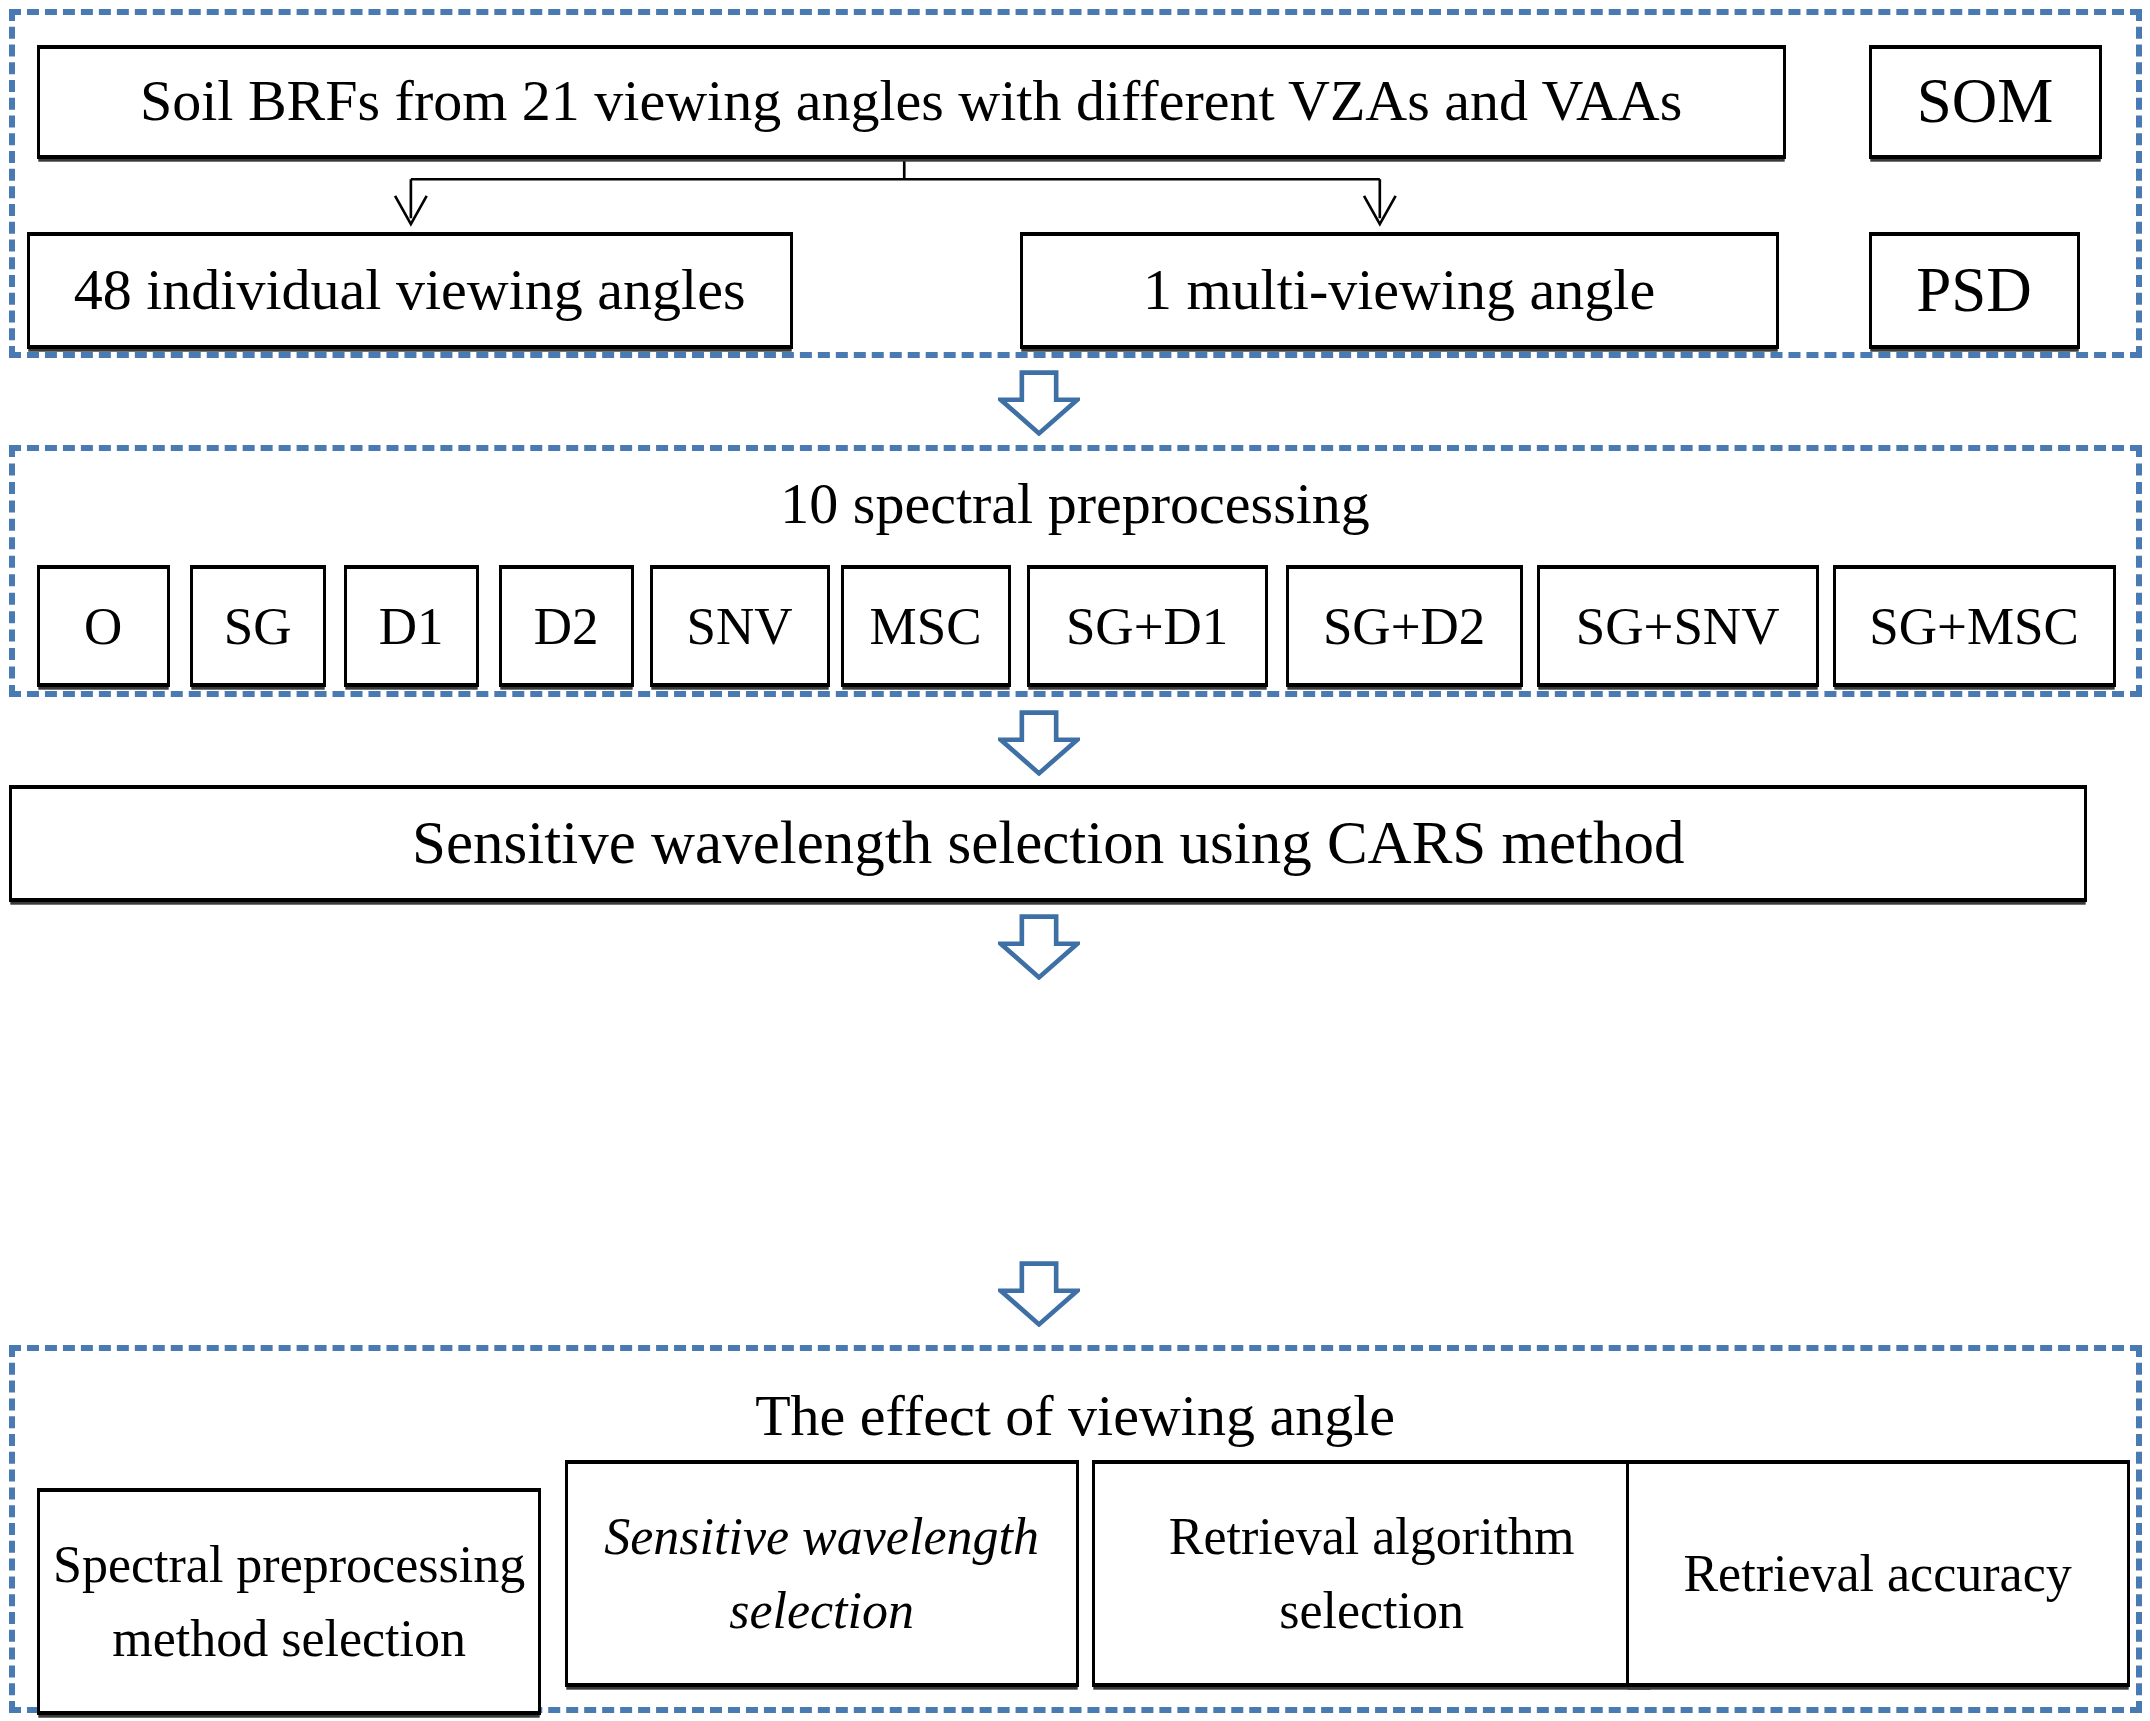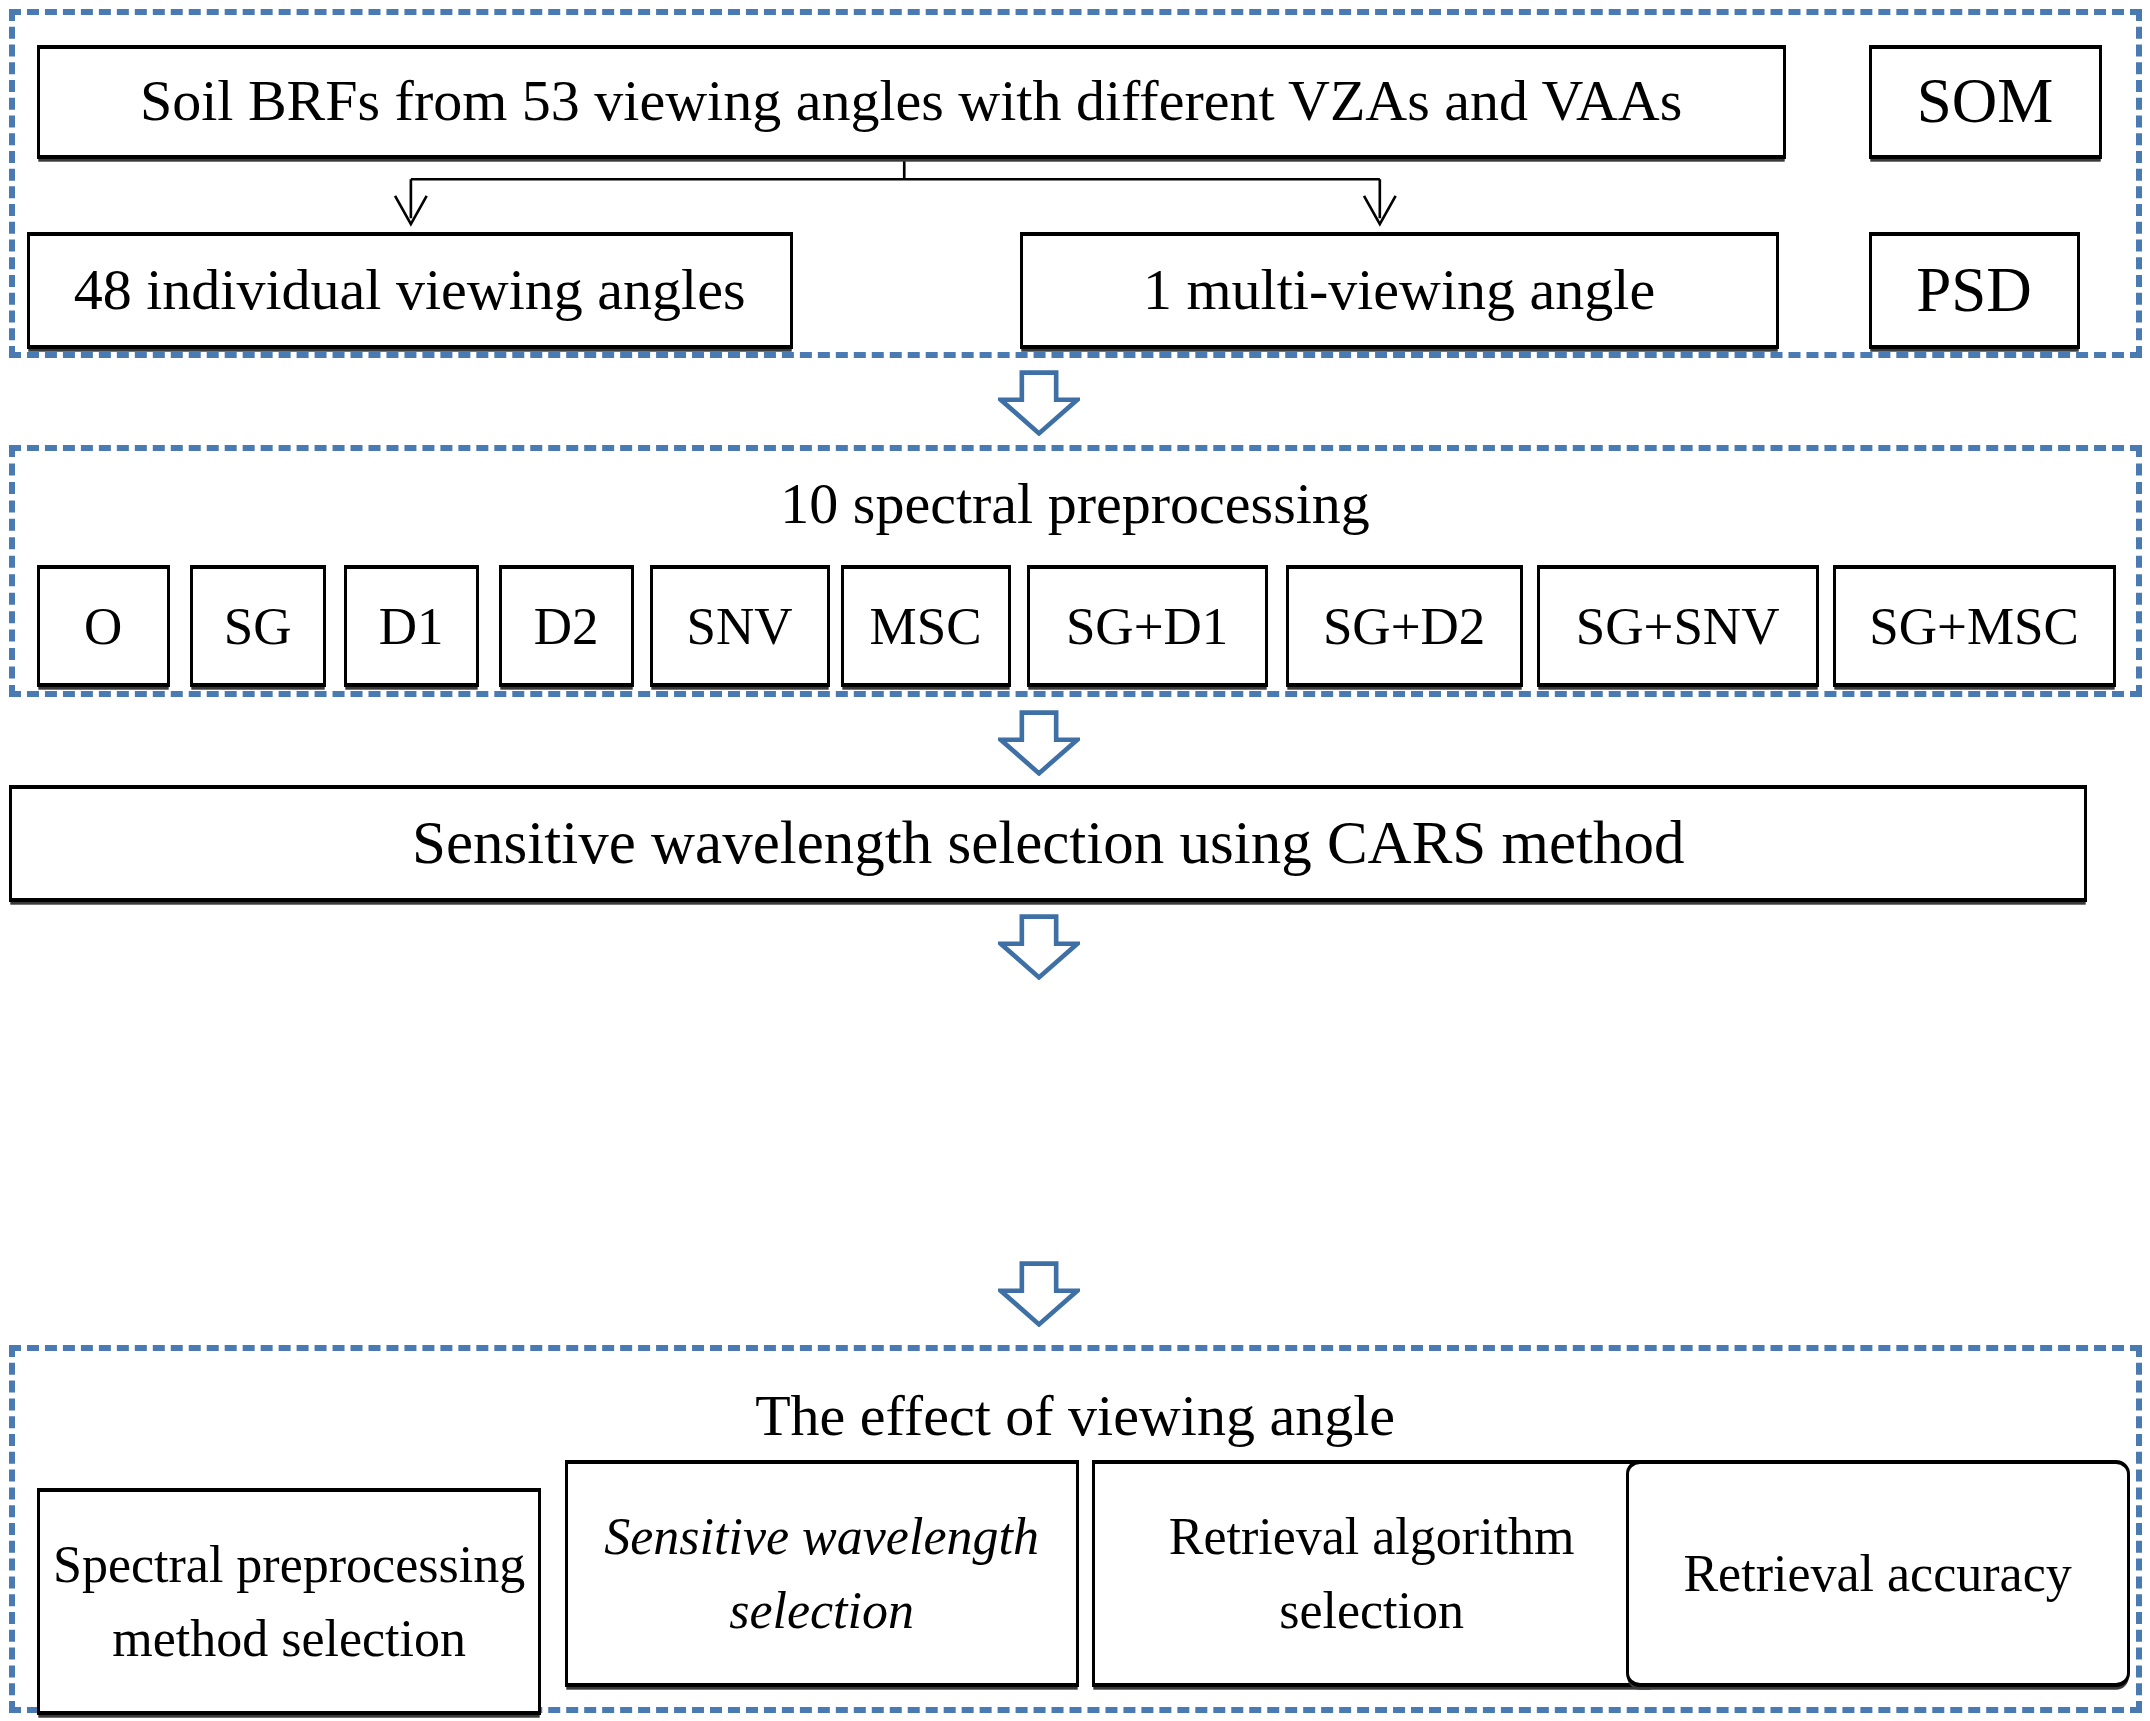--- a/index.html
+++ b/index.html
@@ -53,21 +53,21 @@
 <body>
 
 <div class="canvas">
 
   <div class="dashed-section" style="left:8.6px;top:8.6px;width:2133px;height:349px;">
     <svg class="connector-svg" viewBox="0 0 3220 527" preserveAspectRatio="none">
       <path d="M1350 215 V257 M601 257 H2072 M601 257 V318 M2072 257 V318" stroke="#000" stroke-width="4" fill="none"></path>
       <polyline points="577,283 601,327 625,283" stroke="#000" stroke-width="4" fill="none"></polyline>
       <polyline points="2048,283 2072,327 2096,283" stroke="#000" stroke-width="4" fill="none"></polyline>
     </svg>
-    <div class="wbox f88" style="left:22px;top:30px;width:1749px;height:114px;">Soil BRFs from 53 viewing angles with different VZAs and VAAs</div>
+    <div class="wbox f88" style="left:22px;top:30px;width:1749px;height:114px;">Soil BRFs from 21 viewing angles with different VZAs and VAAs</div>
     <div class="wbox f95" style="left:1854px;top:30px;width:233px;height:114px;">SOM</div>
     <div class="wbox f88" style="left:12px;top:217px;width:766px;height:117px;">48 individual viewing angles</div>
     <div class="wbox f88" style="left:1005px;top:217px;width:759px;height:117px;">1 multi-viewing angle</div>
     <div class="wbox f95" style="left:1854px;top:217px;width:211px;height:117px;">PSD</div>
   </div>
 
   <div class="block-arrow" style="left:998px;top:370px;">
     <svg viewBox="0 0 124 100">
         <polygon points="36,4 88,4 88,45 120,45 62,96 4,45 36,45" fill="#ffffff" stroke="#3e6fa5" stroke-width="7"></polygon>
       </svg>
@@ -106,17 +106,17 @@
     <svg viewBox="0 0 124 100">
         <polygon points="36,4 88,4 88,45 120,45 62,96 4,45 36,45" fill="#ffffff" stroke="#3e6fa5" stroke-width="7"></polygon>
       </svg>
   </div>
 
   <div class="dashed-section" style="left:8.6px;top:1345px;width:2133px;height:368px;">
     <div class="sec-title" style="top:31px;">The effect of viewing angle</div>
     <div class="wbox f78" style="left:22.5px;top:109px;width:504px;height:227px;padding:0 8px;margin-top:28px;">Spectral preprocessing method selection</div>
     <div class="wbox f78" style="left:550px;top:109px;width:514px;height:227px;padding:0 20px;font-style:italic;">Sensitive wavelength selection</div>
     <div class="wbox f78" style="left:1077px;top:109px;width:560px;height:227px;padding:0 20px;">Retrieval algorithm selection</div>
-    <div class="wbox f78" style="left:1611px;top:109px;width:504px;height:227px;padding:0 32px;border-radius:14px;">Retrieval accuracy</div>
+    <div class="wbox f78" style="left:1611px;top:109px;width:504px;height:227px;padding:0 32px;">Retrieval accuracy</div>
   </div>
 
 </div>
 
 
 </body></html>

